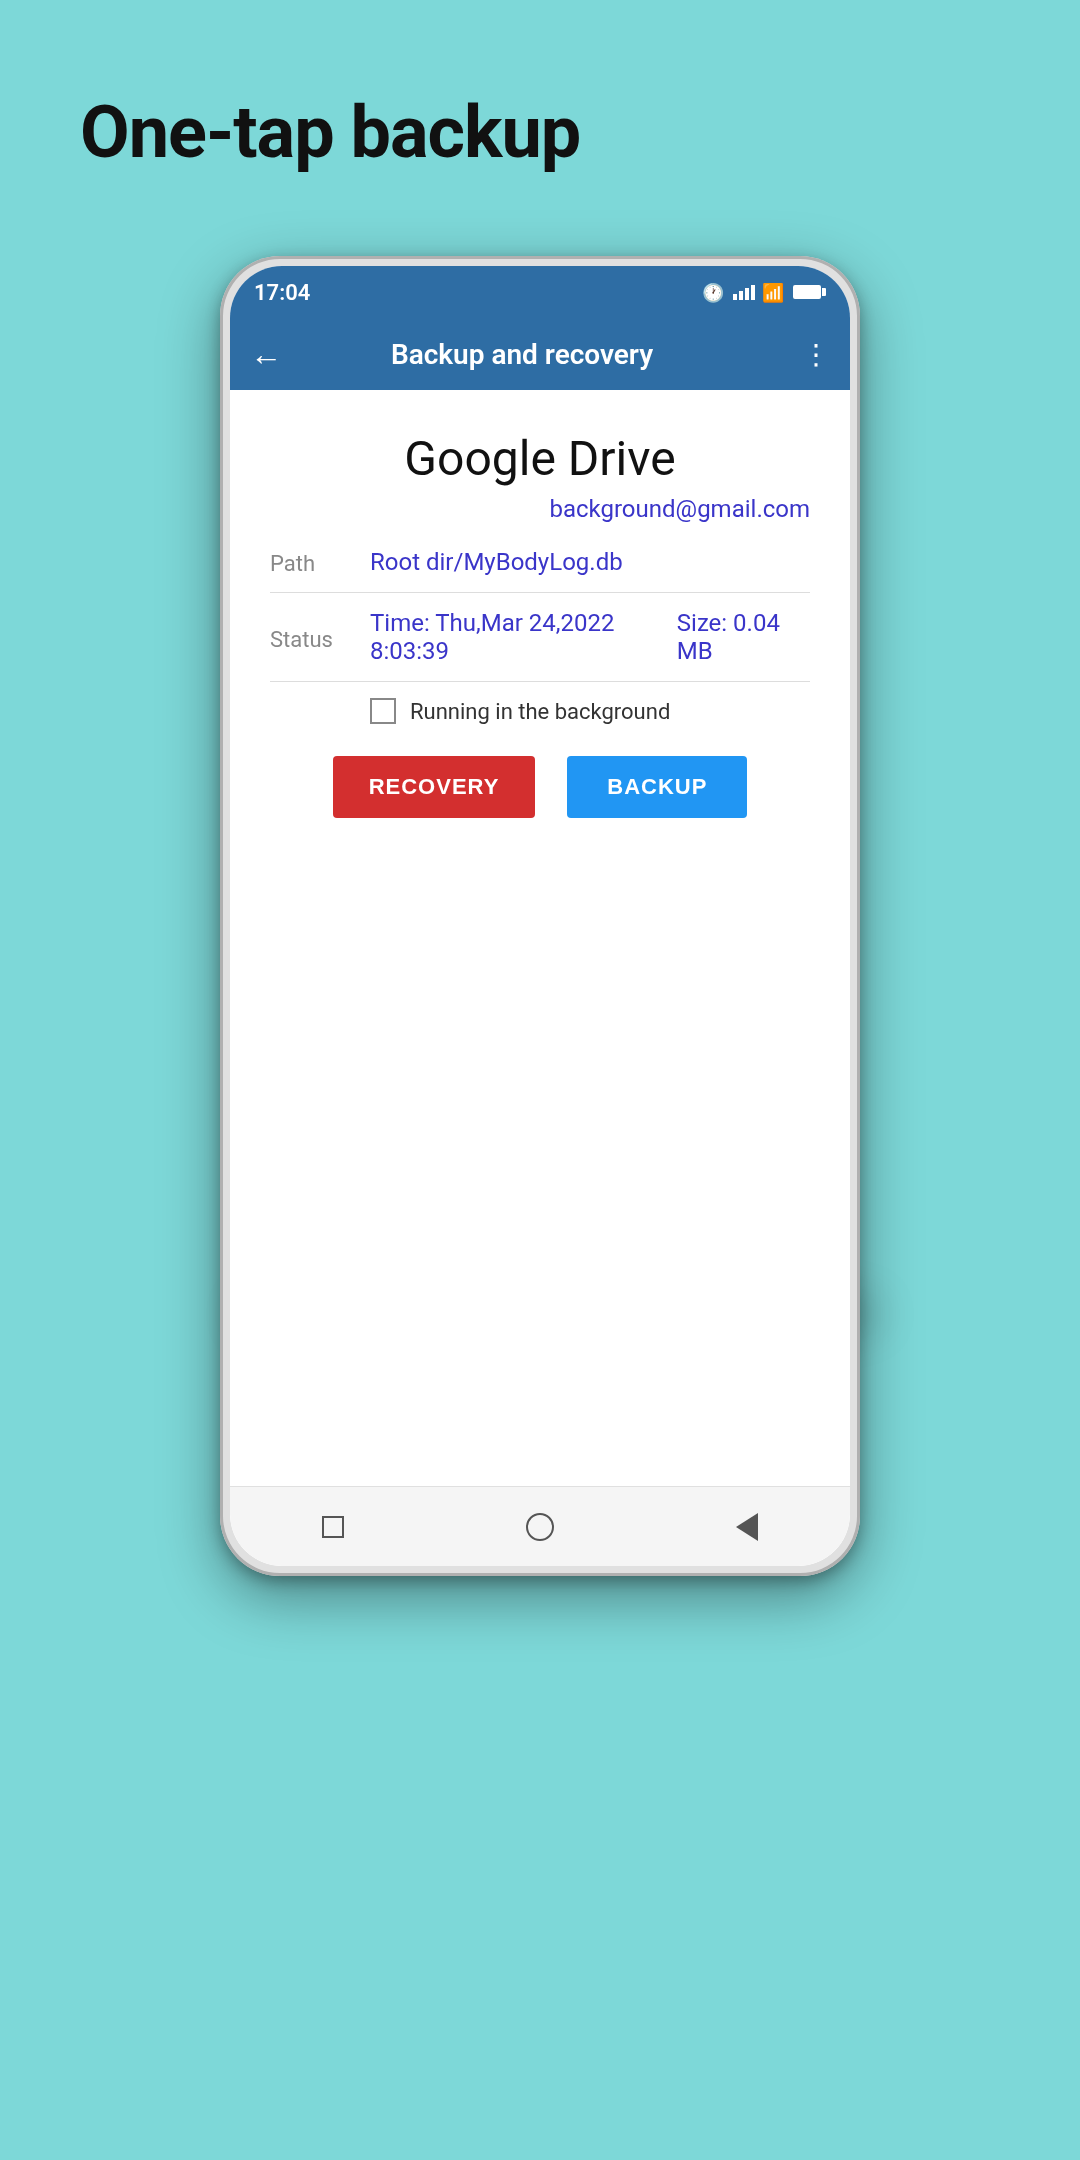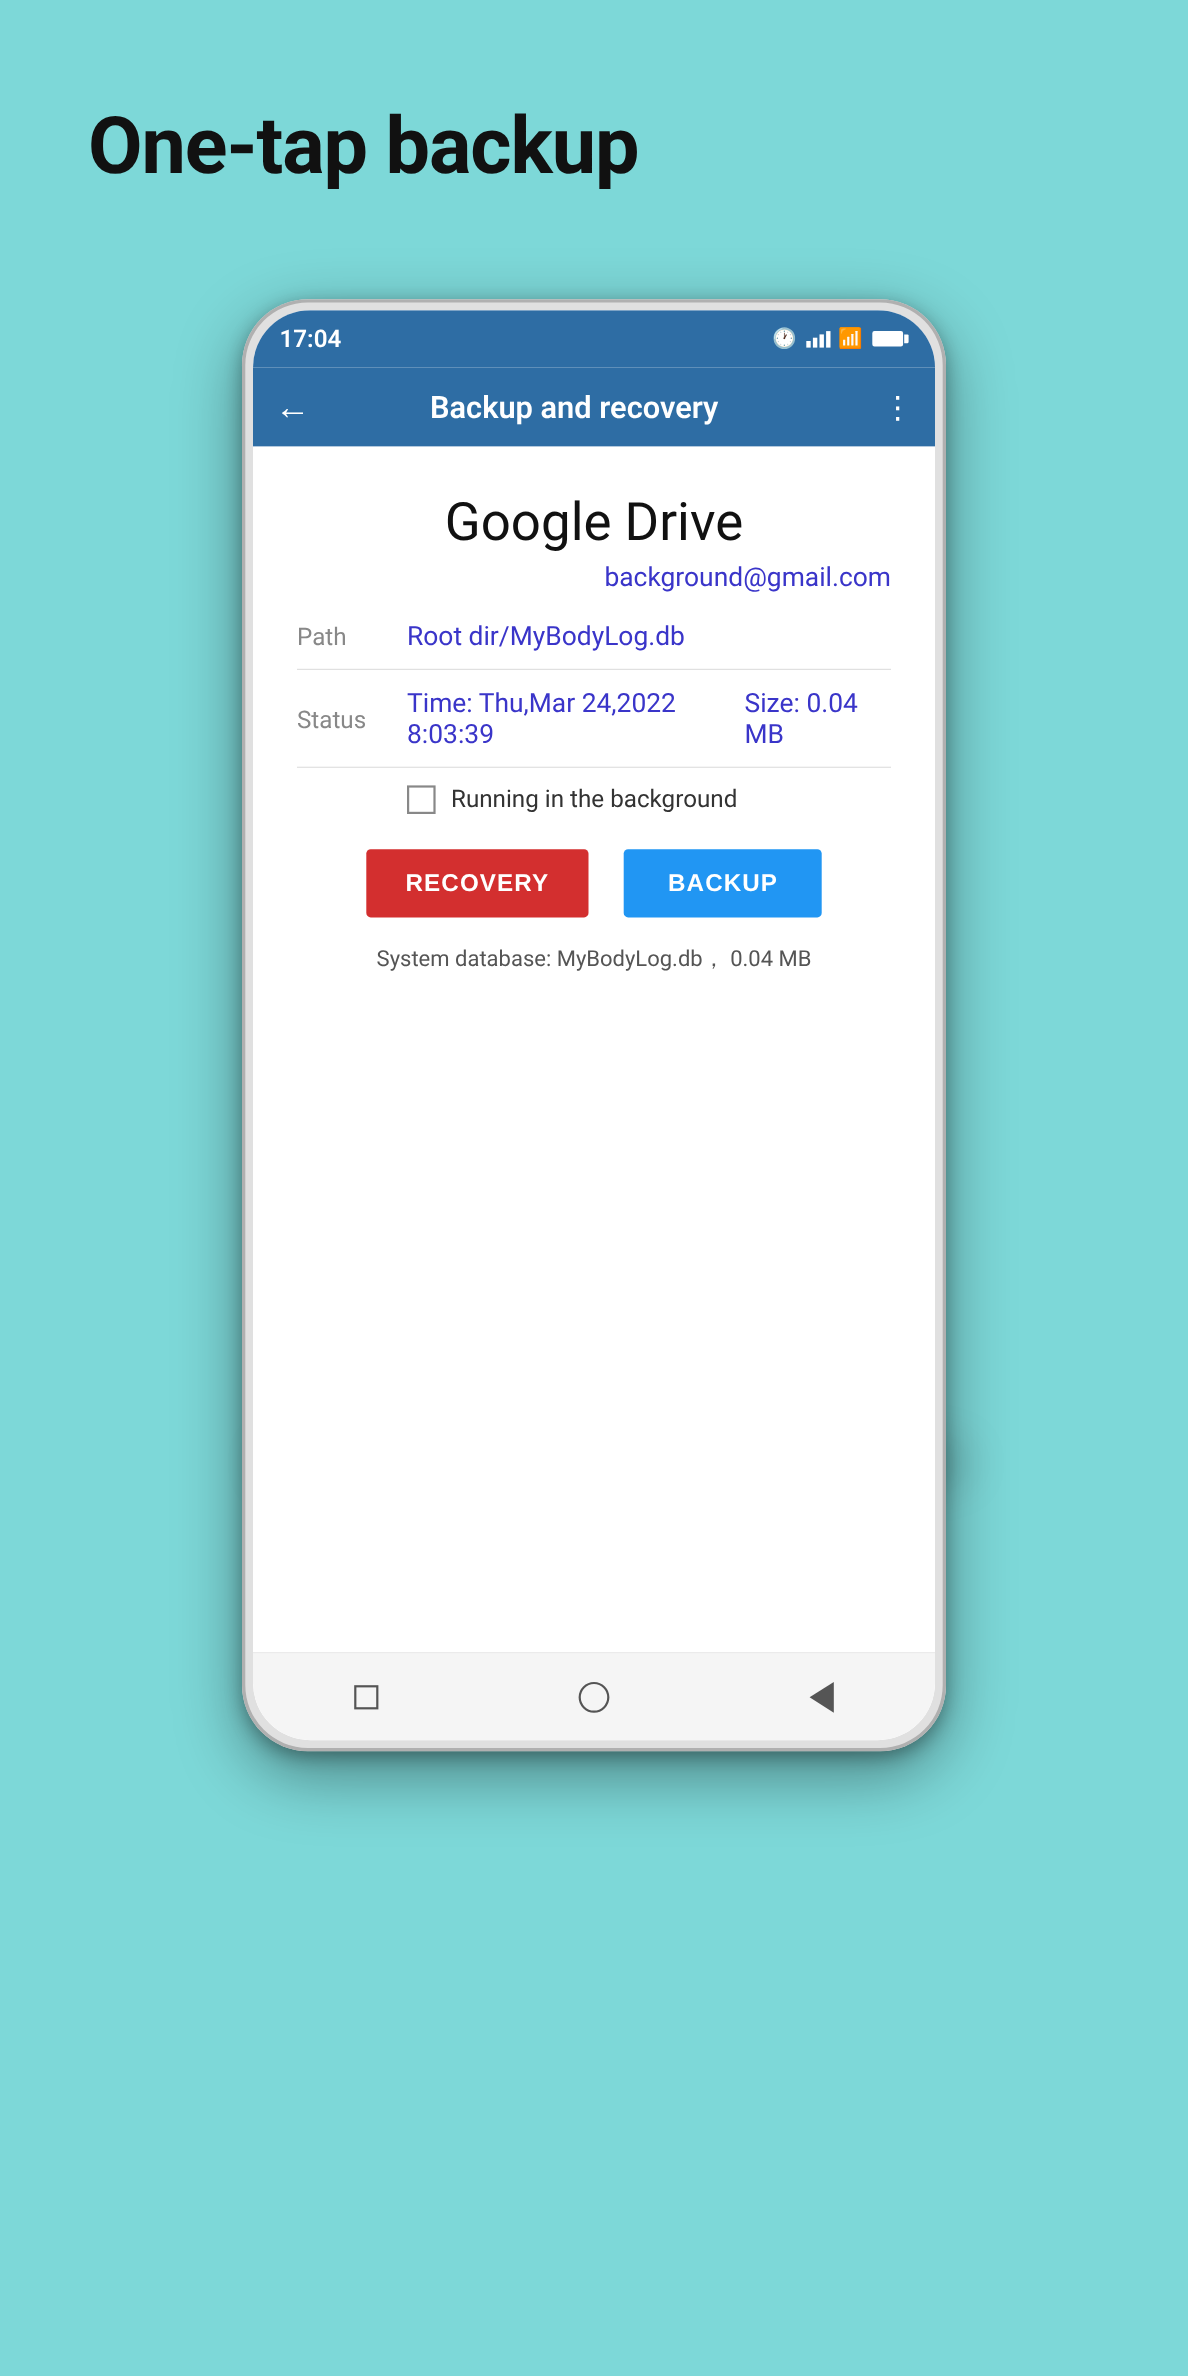--- a/index.html
+++ b/index.html
@@ -18,21 +18,21 @@
       top: 90px;
       left: 80px;
       font-size: 72px;
       font-weight: 700;
       color: #111;
       letter-spacing: -1px;
     }
 
     .phone-wrapper {
       position: absolute;
-      top: 272px;
+      top: 256px;
       left: 50%;
       transform: translateX(-50%);
       width: 640px;
       height: 1068px;
     }
 
     
     .phone-shadow {
       position: absolute;
       bottom: -20px;
@@ -421,21 +421,20 @@
         <div class="checkbox-row">
           <div class="checkbox"></div>
           <span class="checkbox-label">Running in the background</span>
         </div>
 
         <div class="buttons-row">
           <button class="btn-recovery">RECOVERY</button>
           <button class="btn-backup">BACKUP</button>
         </div>
 
-        <div class="system-db-text">System database: MyBodyLog.db，  0.04 MB</div>
 
       </div>
 
       <div class="bottom-nav">
         <div class="nav-btn">
           <div class="nav-square"></div>
         </div>
         <div class="nav-btn">
           <div class="nav-circle"></div>
         </div>

